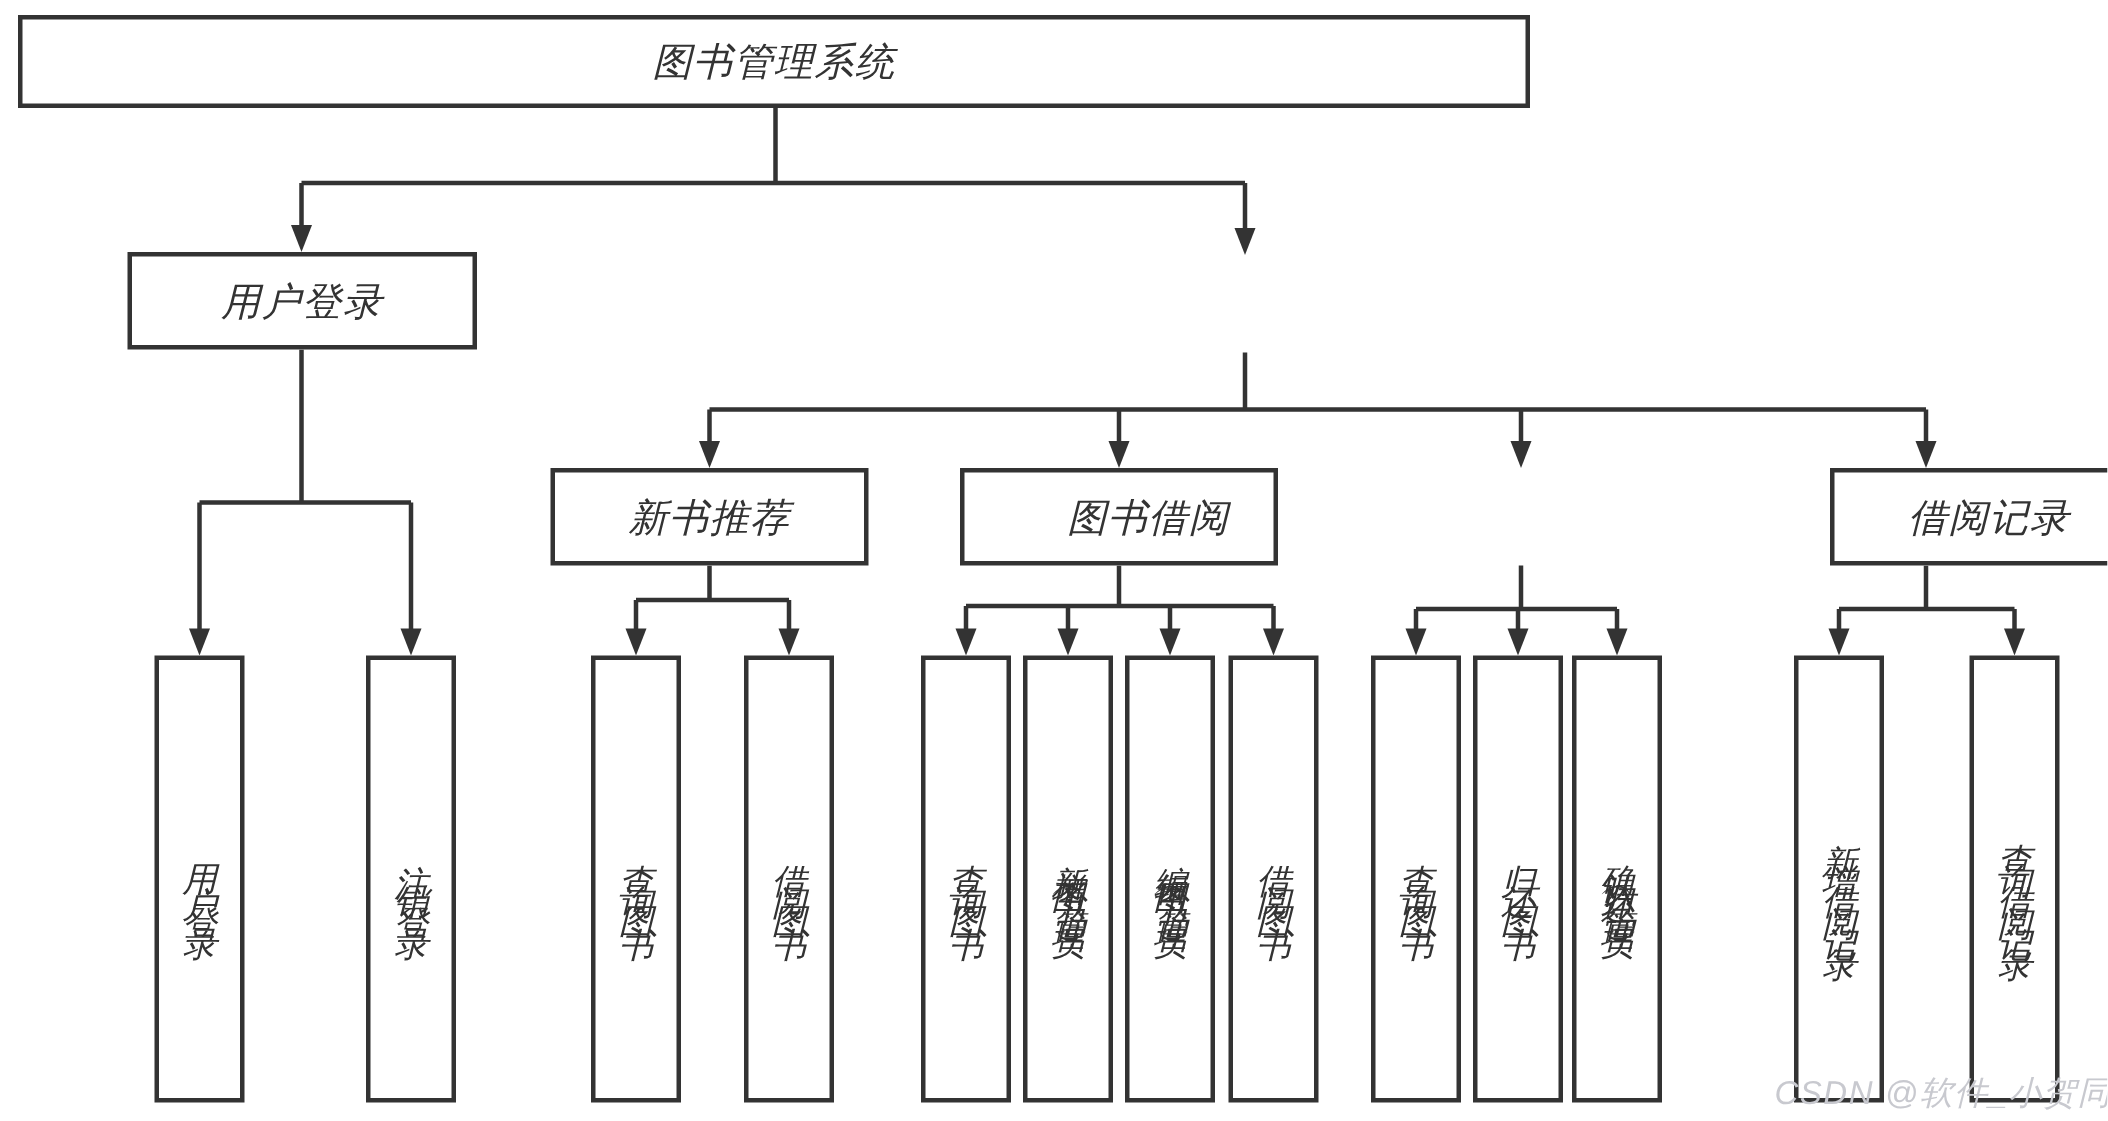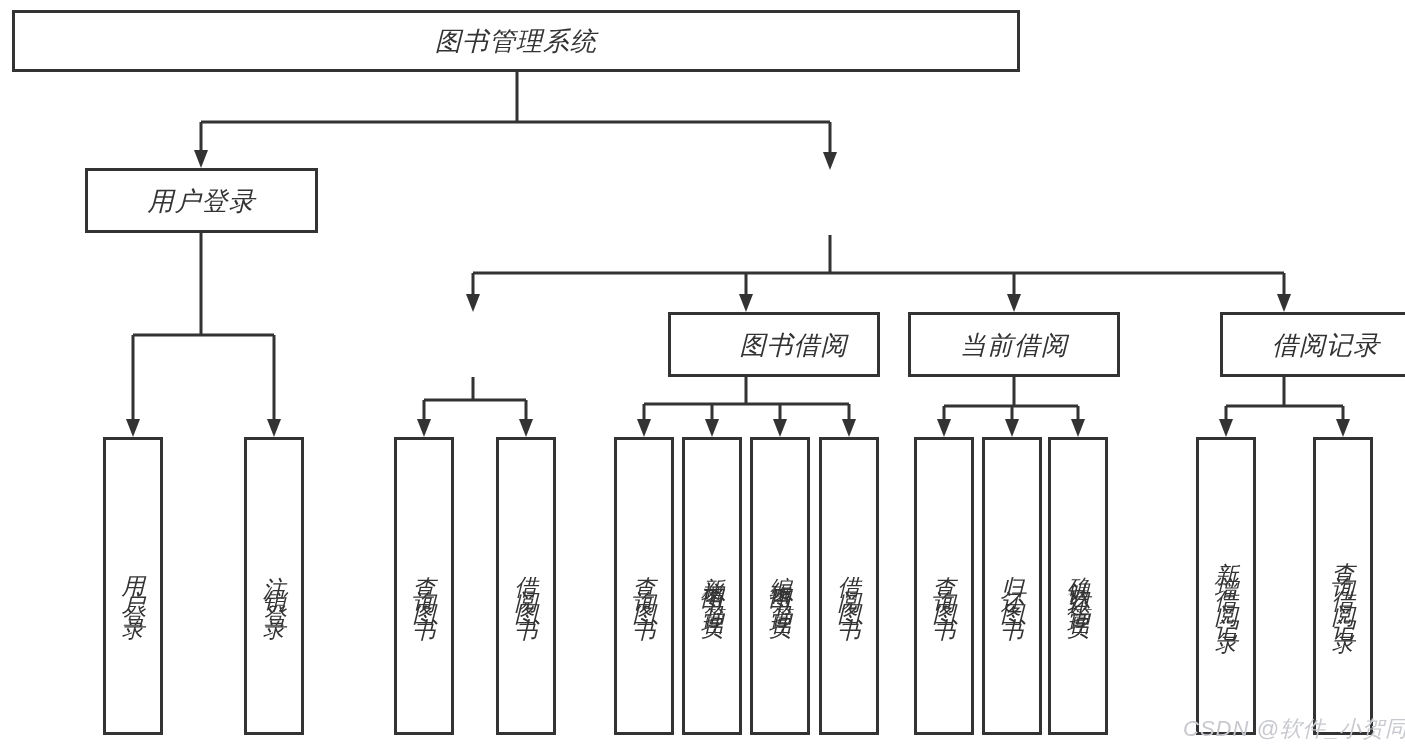--- a/index.html
+++ b/index.html
@@ -37,21 +37,21 @@
     text-align: center;
     line-height: 1;
     white-space: nowrap;
   }
   .h-box { font-size: 26px; letter-spacing: 1px; }
   .root-box  { left: 12px;   top: 10px;  width: 1008px; height: 62px; }
   .l2-user   { left: 85px;   top: 168px; width: 233px;  height: 65px; }
   .l2-book   { left: 712px;  top: 170px; width: 238px;  height: 65px; }
   .l3 { top: 312px; height: 65px; width: 212px; }
   .l3-0 { left: 367px; }
-  .l3-1 { left: 668px; padding-left: 39px; }
+  .l3-1 { left: 640px; padding-left: 39px; }
   .l3-2 { left: 908px; }
   .l3-3 { left: 1178px; margin-left: 42px; }
   .v-box {
     top: 437px;
     width: 60px;
     height: 298px;
     font-size: 23px;
     writing-mode: vertical-rl;
   }
   .vt-short { letter-spacing: 14px; }
@@ -122,22 +122,22 @@
       <polygon points="1071,419 1085,419 1078,437"></polygon>
       <polygon points="1219,419 1233,419 1226,437"></polygon>
       <polygon points="1336,419 1350,419 1343,437"></polygon>
     </g>
   </svg>
 
   <div class="box h-box root-box">图书管理系统</div>
 
   <div class="box h-box l2-user">用户登录</div>
 
+  <div class="box h-box l3 l3-0">新书推荐</div>
   <div class="box h-box l3 l3-1">图书借阅</div>
-  <div class="box h-box l3 l3-2">当前借阅</div>
   <div class="box h-box l3 l3-3">借阅记录</div>
 
   <div class="box v-box vt-short v-1">用户登录</div>
   <div class="box v-box vt-short v-2">注销登录</div>
 
   <div class="box v-box vt-short v-3">查询图书</div>
   <div class="box v-box vt-short v-4">借阅图书</div>
 
   <div class="box v-box vt-short v-5">查询图书</div>
   <div class="box v-box vt-long v-6">新增图书（管理员）</div>

